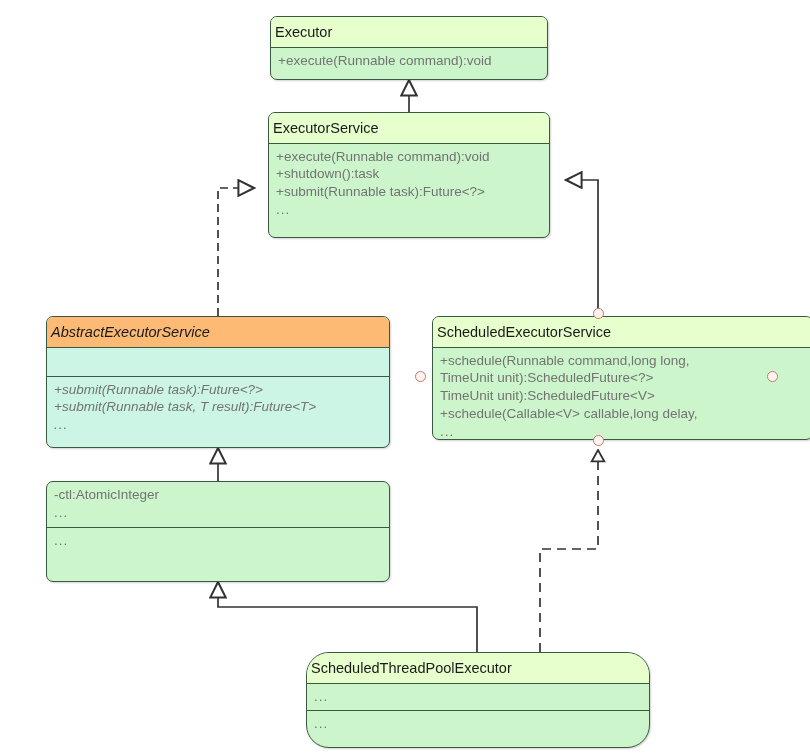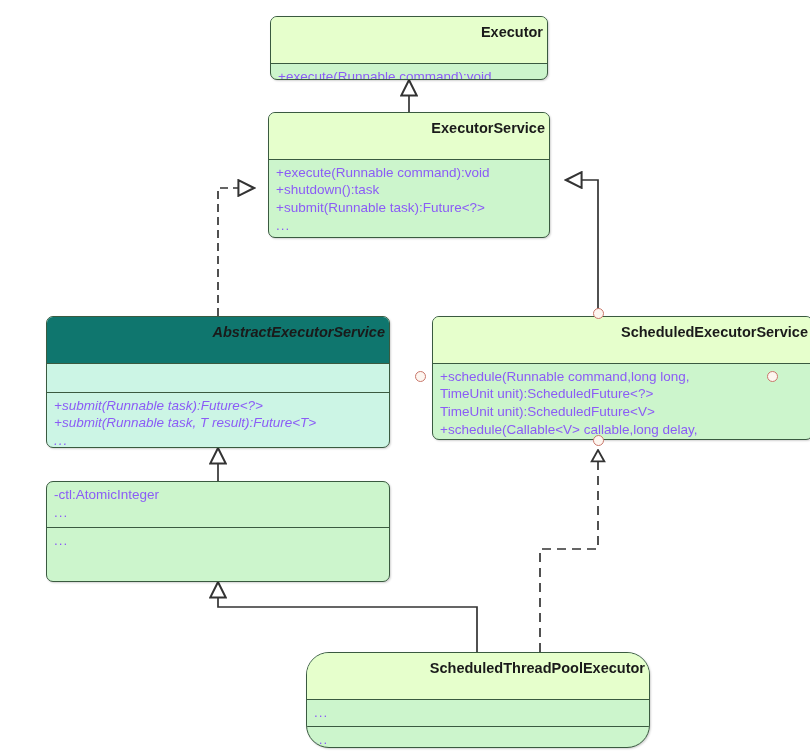--- a/index.html
+++ b/index.html
@@ -32,38 +32,38 @@
     box-sizing: border-box;
     border: 1.6px solid #3a5a40;
     border-radius: 7px;
     background: #ccf5cc;
     overflow: hidden;
     box-shadow: 1px 1px 2px rgba(0,0,0,0.18);
   }
   .uml-class.teal { background: #ccf5e5; }
 
   .uml-title {
-    text-align: right;
-    font-weight: bold;
+    text-align: left;
+    font-weight: normal;
     font-size: 14.5px;
     color: #1a1a1a;
-    padding: 7px 4px 22px 4px;
+    padding: 7px 4px 6px 4px;
     background: #e6ffcc;
     border-bottom: 1.6px solid #3a5a40;
     line-height: 1.15;
     white-space: nowrap;
   }
   .uml-class.teal .uml-title {
-    background: #0f766e;
+    background: #fdba74;
     font-style: italic;
   }
   .uml-compartment {
     padding: 4px 6px 5px 7px;
     font-size: 13.5px;
-    color: #8b5cf6;
+    color: #737373;
     line-height: 1.32;
     border-bottom: 1.6px solid #3a5a40;
   }
   .uml-compartment:last-child { border-bottom: none; }
   .uml-class.teal .uml-compartment { font-style: italic; }
   .uml-row { white-space: nowrap; }
   .uml-row.ellipsis { letter-spacing: 1px; }
   .empty-compartment { min-height: 19px; }
 
   

